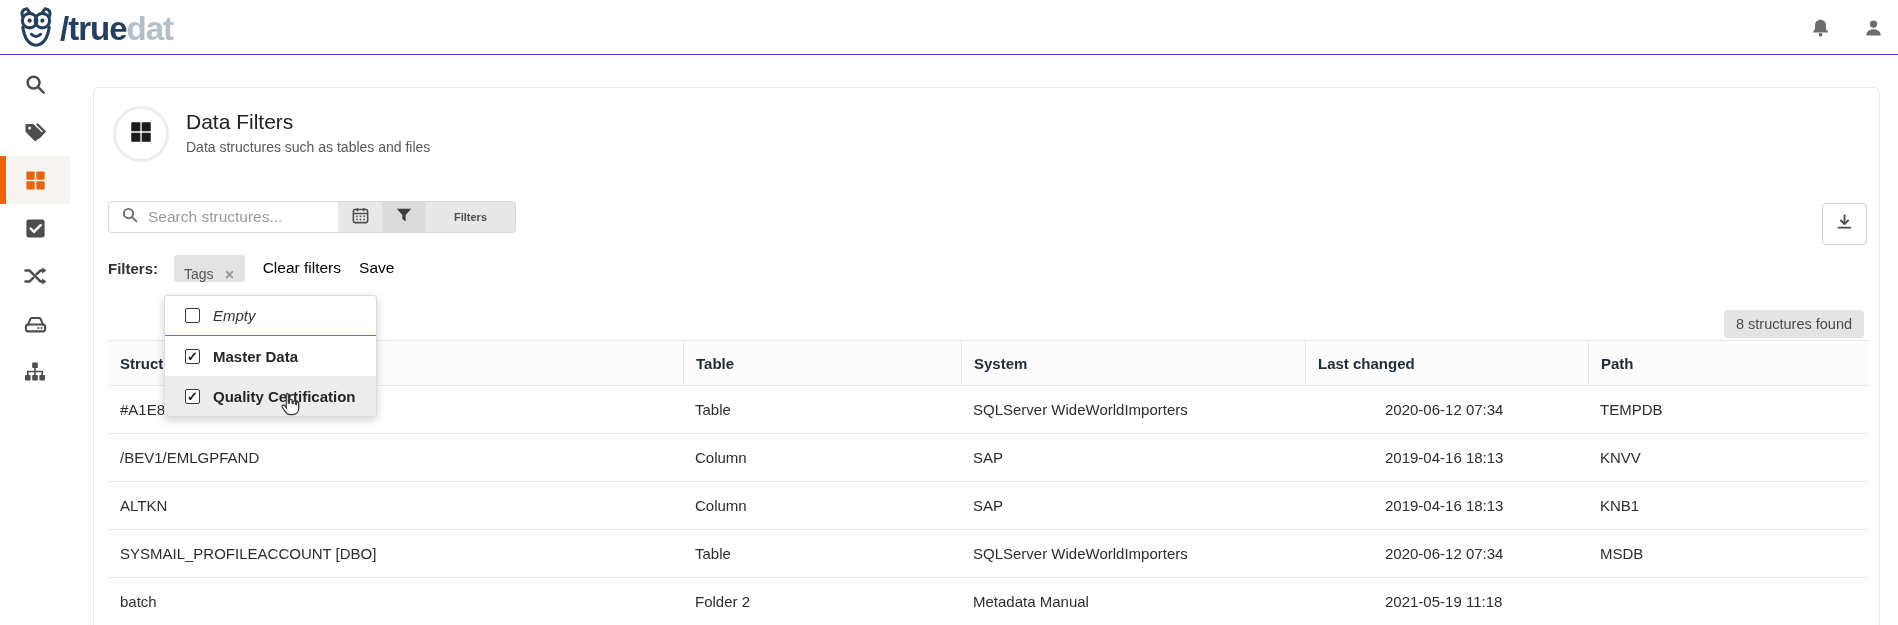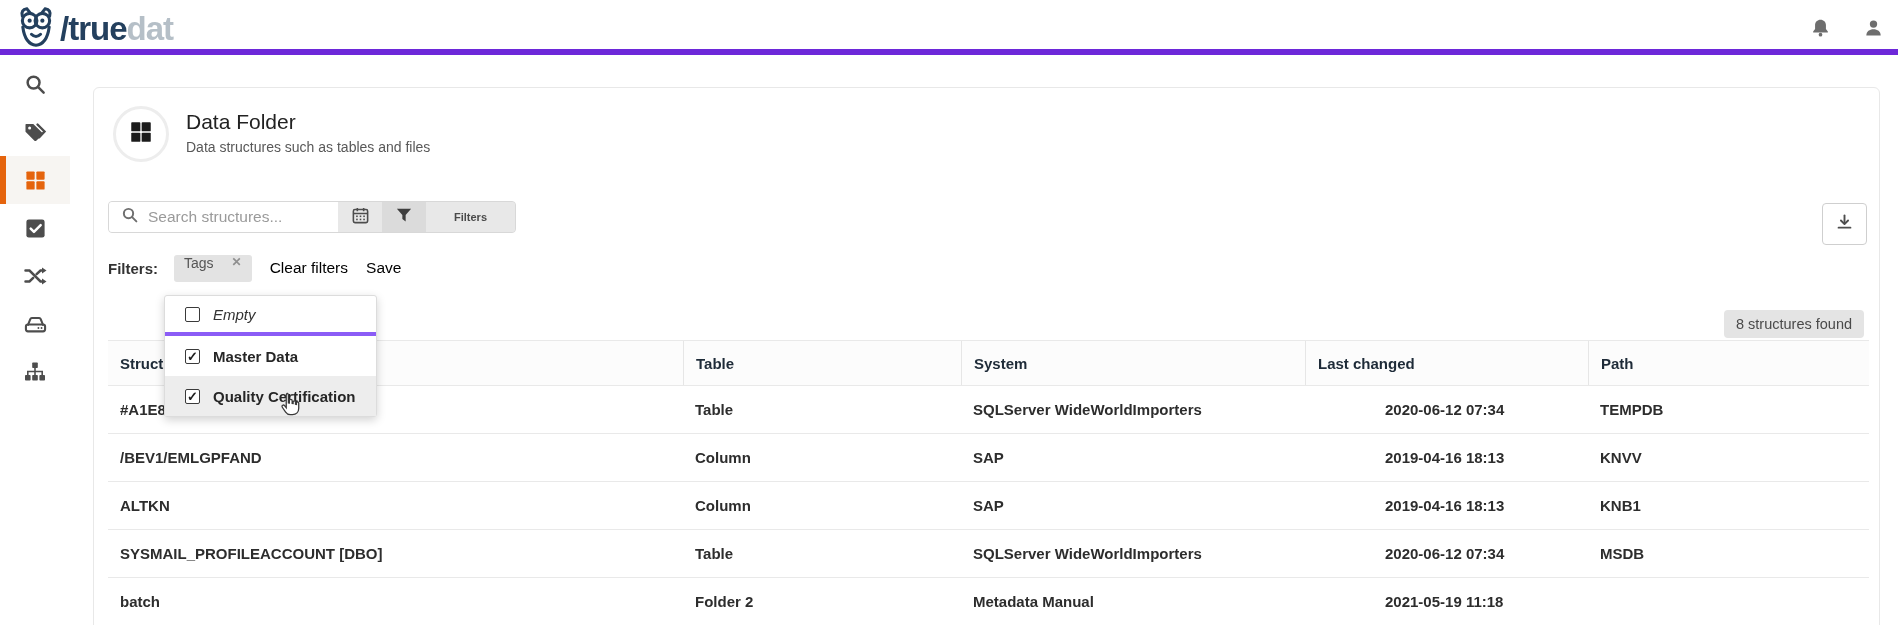--- a/index.html
+++ b/index.html
@@ -2,21 +2,21 @@
 <html><head>
 <meta charset="utf-8">
 <style>
   * { margin:0; padding:0; box-sizing:border-box; }
   html,body { width:1898px; height:625px; overflow:hidden; background:#fff;
               font-family:"Liberation Sans", sans-serif; color:#333; }
   #screen { position:relative; width:1898px; height:625px; background:#fff; }
 
   
   .topbar { position:absolute; left:0; top:0; width:1898px; height:55px;
-            background:#fff; border-bottom:6px solid #6d28d9; z-index:30; }
+            background:#fff; border-bottom:1px solid #6d28d9; z-index:30; }
   .logo { position:absolute; left:16px; top:6px; display:flex; align-items:center; gap:4px; cursor:pointer; }
   .logo-text { font-size:33px; font-weight:700; letter-spacing:-1px; line-height:40px; }
   .logo-primary { color:#24405e; }
   .logo-secondary { color:#b5bfc7; }
   .topbar-icons { position:absolute; right:14px; top:0; height:55px; display:flex; align-items:center; gap:32px; }
   .topbar-icons svg { display:block; }
 
   
   .sidebar { position:absolute; left:0; top:56px; width:70px; height:569px; background:#fff; z-index:20; }
   .side-item { width:70px; height:48px; display:flex; align-items:center; justify-content:center;
@@ -48,46 +48,46 @@
   .sg-filters { flex:1; display:flex; align-items:center; justify-content:center;
           font-size:11px; font-weight:600; color:#4a4a4a; background:#e8e8e8; cursor:pointer; }
 
   .download-btn { position:absolute; left:1728px; top:115px; width:45px; height:42px; background:#fff;
           border:1px solid #cfcfcf; border-radius:4px; display:flex; align-items:center; justify-content:center; cursor:pointer; }
 
   
   .filters-row { position:absolute; left:14px; top:166px; height:28px; display:flex; align-items:center; }
   .filters-label { font-size:15px; font-weight:700; color:#333; }
   .chip { margin-left:16px; background:#e3e3e3; border-radius:3px; height:27px; padding:0 10px;
-          display:flex; align-items:flex-start; gap:18px; font-size:14px; color:#555; cursor:pointer; }
+          display:flex; align-items:flex-end; gap:11px; font-size:14px; color:#555; cursor:pointer; }
   .chip .x { color:#8f8f8f; font-size:12px; font-weight:700; cursor:pointer; }
   .link { font-size:15.5px; color:#000000; cursor:pointer; }
   .link-clear { margin-left:18px; }
   .link-save { margin-left:18px; }
 
   .count-badge { position:absolute; left:1630px; top:206px; height:28px; background:#e4e4e4; border-radius:4px;
           padding:0 12px; display:flex; align-items:center; font-size:14.5px; color:#4a4a4a;margin-top:16px; }
 
   
   .table { position:absolute; left:14px; top:252px; width:1761px; }
   .t-row { display:grid; grid-template-columns:575px 278px 344px 283px 281px; }
   .t-head { height:46px; background:#fcfcfc; border-top:1px solid #e9e9e9; border-bottom:1px solid #e9e9e9; }
   .t-head .cell { display:flex; align-items:center; padding-left:12px; font-size:15px; font-weight:600;
           color:#1e2b38; cursor:pointer; }
   .t-head .cell + .cell { border-left:1px solid #e6e6e6; }
   .t-body-row { height:48px; border-bottom:1px solid #e9e9e9; cursor:pointer; }
-  .t-body-row .cell { display:flex; align-items:center; padding-left:12px; font-size:15px; color:#2d2d2d;font-weight:bold; }
+  .t-body-row .cell { display:flex; align-items:center; padding-left:12px; font-size:15px; color:#2d2d2d; }
   .t-body-row .cell.changed, .t-head .cell.changed-h { padding-left:12px; }
   .t-body-row .cell.changed { padding-left:80px; }
 
   
   .dropdown { position:absolute; left:70px; top:207px; width:213px; background:#fff;
           border:1px solid #dcdcdc; border-radius:3px; box-shadow:0 3px 10px rgba(0,0,0,.18); z-index:40; }
   .dd-item { height:40px; display:flex; align-items:center; padding-left:20px; gap:13px; cursor:pointer; }
-  .dd-item.divided { border-bottom:4px solid #8b5cf6; }
+  .dd-item.divided { border-bottom:1px solid #8b5cf6; }
   .dd-item.hovered { background:#ededed; }
   .checkbox { width:15px; height:15px; border:1.6px solid #3a3a3a; border-radius:2px; background:#fff;
           display:flex; align-items:center; justify-content:center; font-size:13px; font-weight:700; color:#1d1d1d;
           line-height:1; }
   .dd-label { font-size:15px; font-weight:600; color:#262626; }
   .dd-label.italic { font-style:italic; font-weight:400; color:#333; }
 
   .cursor { position:absolute; left:183px; top:303px; z-index:50; pointer-events:none; }
 </style>
 </head>
@@ -216,21 +216,21 @@
         <svg width="26" height="26" viewBox="0 0 24 24">
           <g fill="#1b1b1b">
             <rect x="3" y="3" width="8.4" height="8.4" rx="0.8"></rect>
             <rect x="12.6" y="3" width="8.4" height="8.4" rx="0.8"></rect>
             <rect x="3" y="12.6" width="8.4" height="8.4" rx="0.8"></rect>
             <rect x="12.6" y="12.6" width="8.4" height="8.4" rx="0.8"></rect>
           </g>
         </svg>
       </span>
     </div>
-    <div class="page-title">Data Folder</div>
+    <div class="page-title">Data Filters</div>
     <div class="page-subtitle">Data structures such as tables and files</div>
 
     <div class="search-group">
       <div class="search-box">
         <span>
           <svg width="18" height="18" viewBox="0 0 24 24" fill="none" stroke="#6f6f6f" stroke-width="2.6" stroke-linecap="round">
             <circle cx="10" cy="10" r="6.2"></circle>
               <path d="M14.8 14.8 L20.5 20.5"></path>
           </svg>
         </span>

